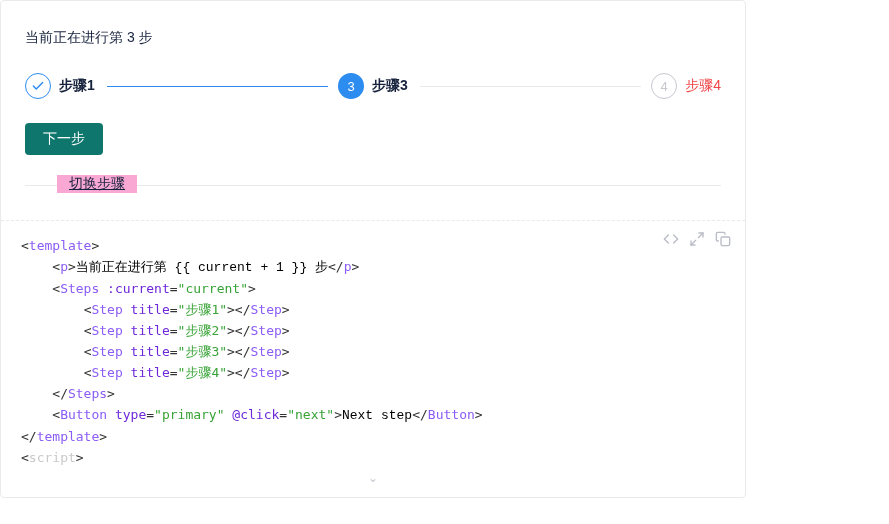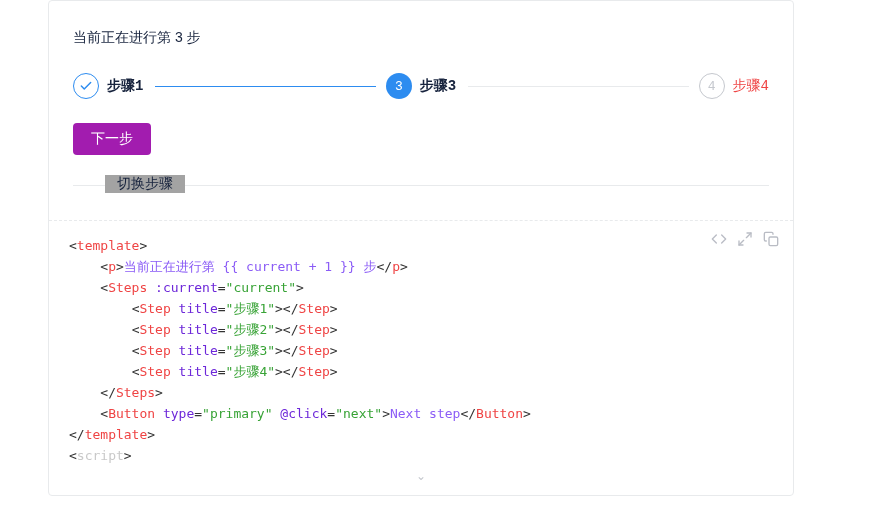--- a/index.html
+++ b/index.html
@@ -8,35 +8,33 @@
     background: #fff;
     color: #515a6e;
     font-size: 14px;
     padding: 0;
   }
   .card {
     width: 746px;
     border: 1px solid #e8eaec;
     border-radius: 4px;
     overflow: hidden;
-    margin-left: 48px;
   }
   .demo-area {
     padding: 28px 24px 20px 24px;
   }
   .status-line {
     font-size: 14px;
     color: #17233d;
     margin-bottom: 26px;
   }
   .steps {
     display: flex;
     align-items: center;
     margin-bottom: 24px;
-    font-family: Liberation Mono, monospace;
   }
   .step {
     display: flex;
     align-items: center;
     flex: 1;
   }
   .step:last-child { flex: 0 0 auto; }
   .step-icon {
     width: 26px;
     height: 26px;
@@ -72,43 +70,44 @@
   }
   .step-title.wait { color: #ef4444; font-weight: 500; }
   .step-line {
     flex: 1;
     height: 1px;
     background: #e8eaec;
     margin: 0 10px 0 12px;
   }
   .step-line.done { background: #2d8cf0; }
   .btn-primary {
-    background: #a21caf;
+    background: #0f766e;
     color: #fff;
     border: none;
     border-radius: 4px;
     padding: 7px 18px;
     font-size: 14px;
     cursor: pointer;
   }
   .section-divider {
     position: relative;
     margin: 30px 0 14px 0;
     height: 1px;
     background: #e8eaec;
   }
   .section-divider span {
     position: absolute;
     top: -10px;
     left: 32px;
-    background: #a3a3a3;
+    background: #f9a8d4;
     padding: 0 12px;
     font-size: 14px;
     color: #17233d;
     font-weight: 500;
+    text-decoration: underline;
   }
   .desc {
     font-size: 13px;
     color: #515a6e;
     padding: 0 0 12px 0;
   }
   .code-area {
     border-top: 1px dashed #e8eaec;
     position: relative;
     padding: 14px 20px 8px 20px;
@@ -127,25 +126,25 @@
     opacity: 0.55;
   }
   pre {
     font-family: "Menlo", "Consolas", "DejaVu Sans Mono", monospace;
     font-size: 13px;
     line-height: 1.62;
     white-space: pre;
     overflow-x: auto;
     color: #333;
   }
-  .tag { color: #ef4444; }
+  .tag { color: #8b5cf6; }
   .attr-name { color: #6d28d9; text-align: right; }
   .attr-value { color: #38a336; }
   .punct { color: #333; }
-  .text { color: #8b5cf6; }
+  .text { color: #000000; font-family: Liberation Mono, monospace; }
   .dim { color: #c9c9c9; text-align: center; }
   .expand-handle {
     text-align: center;
     color: #c5c8ce;
     font-size: 12px;
     padding: 2px 0 4px 0;
   }
 </style>
 </head>
 <body>

